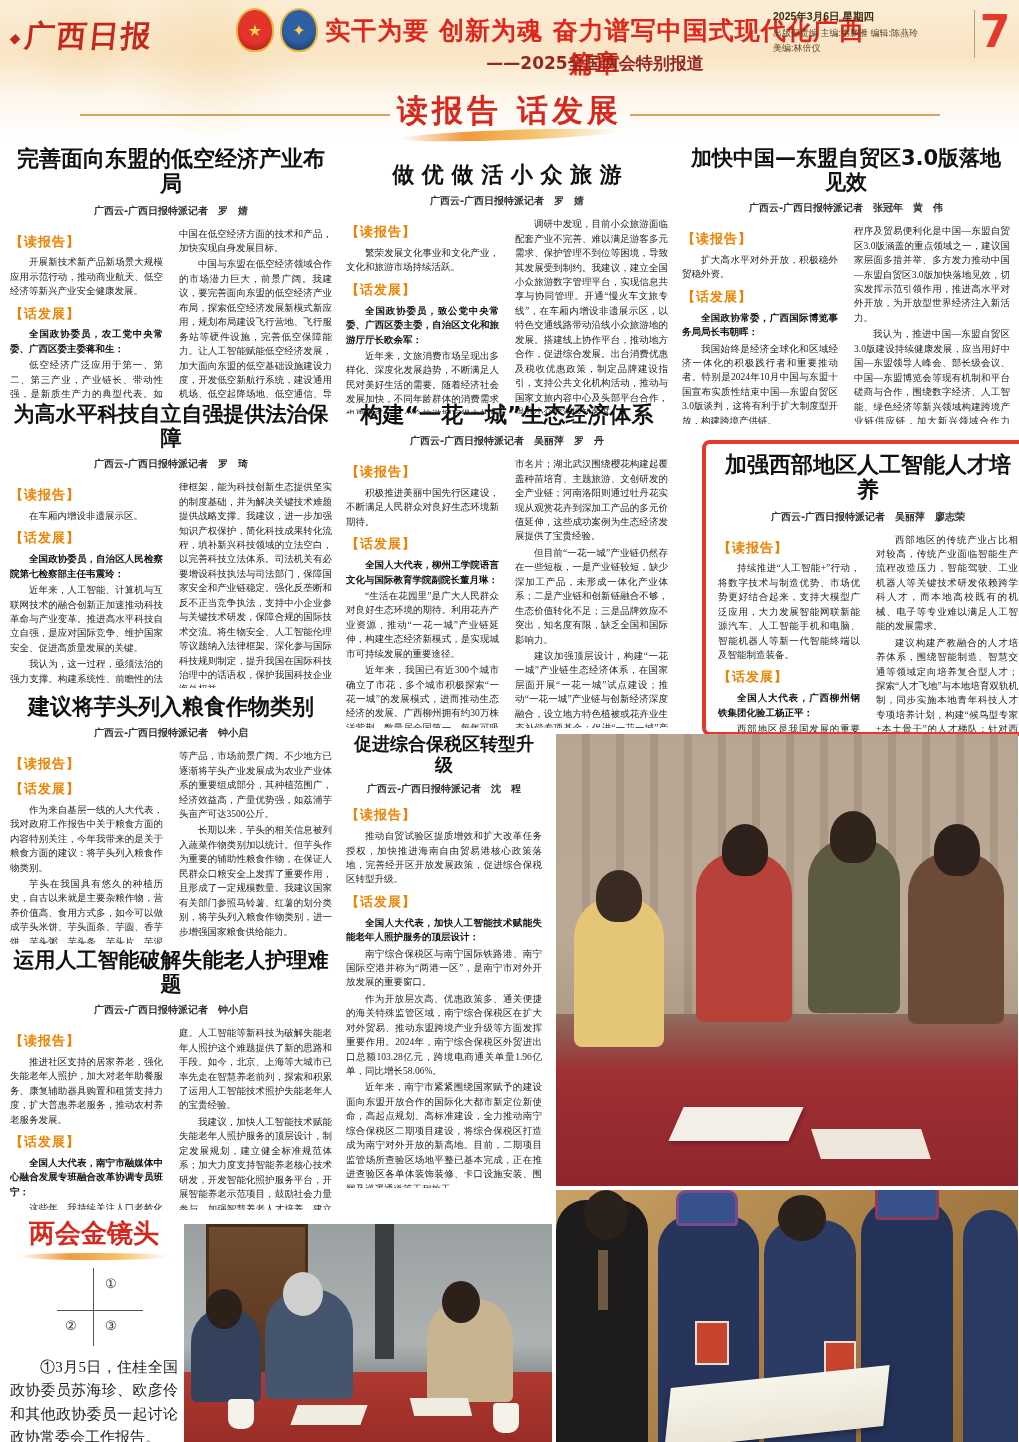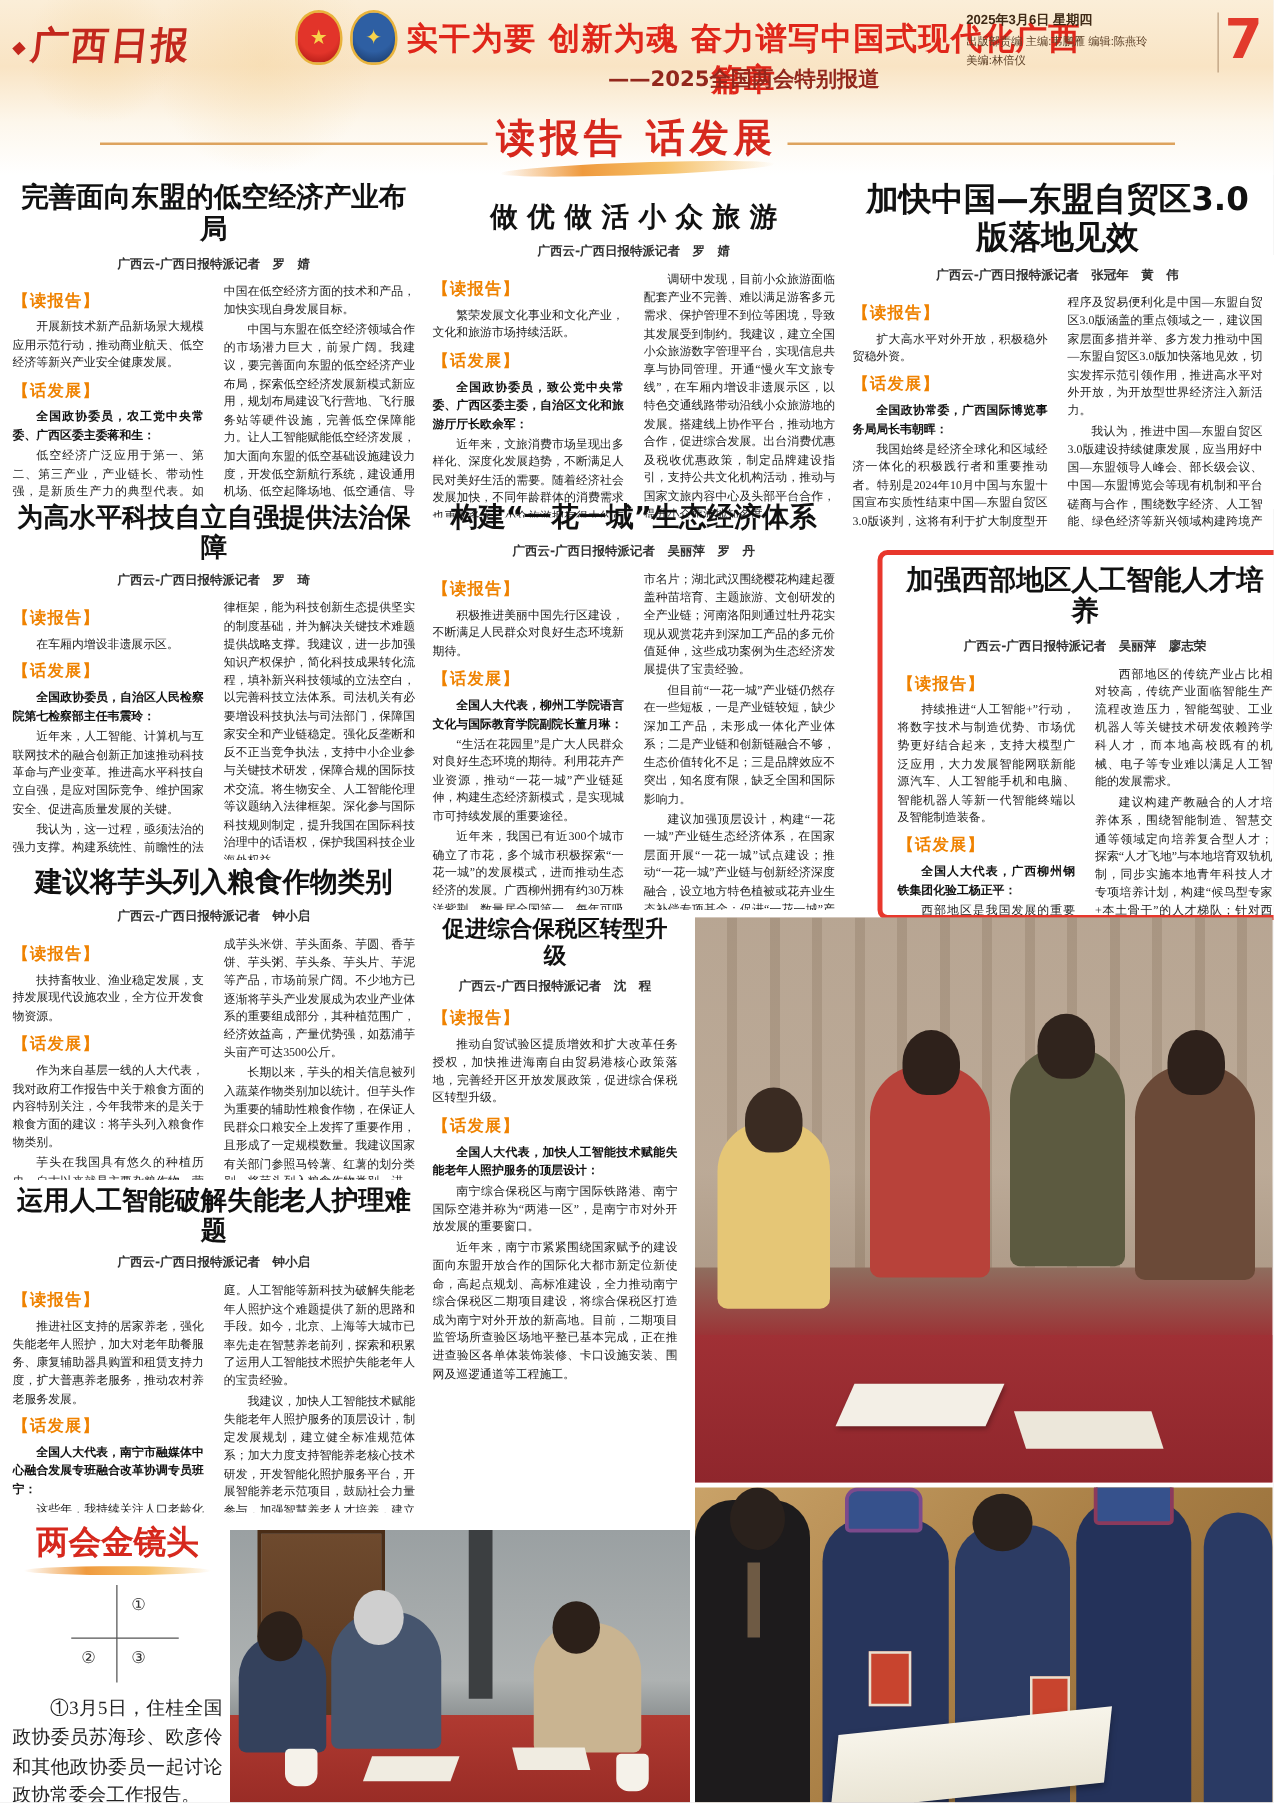--- a/index.html
+++ b/index.html
@@ -122,21 +122,21 @@
       <div class="label">【话发展】</div>
       <p class="lead">全国政协委员，致公党中央常委、广西区委主委，自治区文化和旅游厅厅长欧余军：</p>
       <div>
           <p>近年来，文旅消费市场呈现出多样化、深度化发展趋势，不断满足人民对美好生活的需要。随着经济社会发展加快，不同年龄群体的消费需求也更加多元，小众旅游拥有很大的市场潜力。</p>
           <p>调研中发现，目前小众旅游面临配套产业不完善、难以满足游客多元需求、保护管理不到位等困境，导致其发展受到制约。我建议，建立全国小众旅游数字管理平台，实现信息共享与协同管理。开通“慢火车文旅专线”，在车厢内增设非遗展示区，以特色交通线路带动沿线小众旅游地的发展。搭建线上协作平台，推动地方合作，促进综合发展。出台消费优惠及税收优惠政策，制定品牌建设指引，支持公共文化机构活动，推动与国家文旅内容中心及头部平台合作，提升小众旅游地知名度。</p>
         </div>
     </div>
   </div>
 
   <div class="article" style="left:682px;top:146px;width:328px;height:278px;">
-    <h2 class="title" style="font-size:26px;">加快中国—东盟自贸区3.0版落地见效</h2>
+    <h2 class="title" style="font-size:21px;">加快中国—东盟自贸区3.0版落地见效</h2>
     <div class="byline">广西云-广西日报特派记者　张冠年　黄　伟</div>
     <div class="body2 bodytxt">
       <div class="label">【读报告】</div>
       <p>扩大高水平对外开放，积极稳外贸稳外资。</p>
       <div class="label">【话发展】</div>
       <p class="lead">全国政协常委，广西国际博览事务局局长韦朝晖：</p>
       <div>
           <p>我国始终是经济全球化和区域经济一体化的积极践行者和重要推动者。特别是2024年10月中国与东盟十国宣布实质性结束中国—东盟自贸区3.0版谈判，这将有利于扩大制度型开放，构建跨境产供链。</p>
           <p>进京参会前，我专门到中越友谊关—友谊智慧口岸项目调研，了解中越智慧口岸建设情况。事实上，海关程序及贸易便利化是中国—东盟自贸区3.0版涵盖的重点领域之一，建议国家层面多措并举、多方发力推动中国—东盟自贸区3.0版加快落地见效，切实发挥示范引领作用，推进高水平对外开放，为开放型世界经济注入新活力。</p>
           <p>我认为，推进中国—东盟自贸区3.0版建设持续健康发展，应当用好中国—东盟领导人峰会、部长级会议、中国—东盟博览会等现有机制和平台磋商与合作，围绕数字经济、人工智能、绿色经济等新兴领域构建跨境产业链供应链，加大新兴领域合作力度，同时推进数字经济、新能源汽车等标准互融互通，为服务建设更为紧密的中国—东盟命运共同体、高质量共建“一带一路”作出新贡献。</p>
@@ -190,21 +190,20 @@
           <p>建议构建产教融合的人才培养体系，围绕智能制造、智慧交通等领域定向培养复合型人才；探索“人才飞地”与本地培育双轨机制，同步实施本地青年科技人才专项培养计划，构建“候鸟型专家+本土骨干”的人才梯队；针对西部地区的汽车产业，通过高等教育、职业培训与国际交流等多种渠道，培养既精通AI算法又熟悉新能源技术的复合型人才，推动人工智能与新能源技术融合突破。</p>
         </div>
     </div>
   </div>
 
   <div class="article" style="left:10px;top:694px;width:322px;height:250px;">
     <h2 class="title">建议将芋头列入粮食作物类别</h2>
     <div class="byline">广西云-广西日报特派记者　钟小启</div>
     <div class="body2 bodytxt">
       <div class="label">【读报告】</div>
-      <p>扶持畜牧业、渔业稳定发展，支持发展现代设施农业，全方位开发食物资源。</p>
       <div class="label">【话发展】</div>
       <div>
           <p>作为来自基层一线的人大代表，我对政府工作报告中关于粮食方面的内容特别关注，今年我带来的是关于粮食方面的建议：将芋头列入粮食作物类别。</p>
           <p>芋头在我国具有悠久的种植历史，自古以来就是主要杂粮作物，营养价值高、食用方式多，如今可以做成芋头米饼、芋头面条、芋圆、香芋饼、芋头粥、芋头条、芋头片、芋泥等产品，市场前景广阔。不少地方已逐渐将芋头产业发展成为农业产业体系的重要组成部分，其种植范围广，经济效益高，产量优势强，如荔浦芋头亩产可达3500公斤。</p>
           <p>长期以来，芋头的相关信息被列入蔬菜作物类别加以统计。但芋头作为重要的辅助性粮食作物，在保证人民群众口粮安全上发挥了重要作用，且形成了一定规模数量。我建议国家有关部门参照马铃薯、红薯的划分类别，将芋头列入粮食作物类别，进一步增强国家粮食供给能力。</p>
         </div>
     </div>
   </div>
 
   <div class="article" style="left:10px;top:948px;width:322px;height:262px;">
@@ -225,20 +224,21 @@
   <div class="article" style="left:346px;top:734px;width:196px;height:454px;">
     <h2 class="title" style="font-size:18px;">促进综合保税区转型升级</h2>
     <div class="byline">广西云-广西日报特派记者　沈　程</div>
     <div class="bodytxt">
       <div class="label">【读报告】</div>
       <p>推动自贸试验区提质增效和扩大改革任务授权，加快推进海南自由贸易港核心政策落地，完善经开区开放发展政策，促进综合保税区转型升级。</p>
       <div class="label">【话发展】</div>
       <p class="lead">全国人大代表，加快人工智能技术赋能失能老年人照护服务的顶层设计：</p>
       <div>
           <p>南宁综合保税区与南宁国际铁路港、南宁国际空港并称为“两港一区”，是南宁市对外开放发展的重要窗口。</p>
+          <p>作为开放层次高、优惠政策多、通关便捷的海关特殊监管区域，南宁综合保税区在扩大对外贸易、推动东盟跨境产业升级等方面发挥重要作用。2024年，南宁综合保税区外贸进出口总额103.28亿元，跨境电商通关单量1.96亿单，同比增长58.06%。</p>
           <p>近年来，南宁市紧紧围绕国家赋予的建设面向东盟开放合作的国际化大都市新定位新使命，高起点规划、高标准建设，全力推动南宁综合保税区二期项目建设，将综合保税区打造成为南宁对外开放的新高地。目前，二期项目监管场所查验区场地平整已基本完成，正在推进查验区各单体装饰装修、卡口设施安装、围网及巡逻通道等工程施工。</p>
         </div>
     </div>
   </div>
 
   <div class="photo" style="left:556px;top:734px;width:462px;height:452px;background:linear-gradient(180deg,#b3a08e 0%,#c5b4a2 45%,#8d7765 60%,#9c2f33 75%,#a8353a 100%);">
     <div class="ph-shape" style="left:0;top:0;width:100%;height:62%;background:repeating-linear-gradient(90deg,#b9a794 0 26px,#a6937f 26px 34px);opacity:.8;"></div>
     <div class="ph-shape" style="left:18px;top:36%;width:90px;height:150px;background:#e5c676;border-radius:40px 40px 8px 8px;"></div>
     <div class="ph-shape" style="left:40px;top:30%;width:46px;height:52px;background:#3a2b22;border-radius:50% 50% 42% 42%;"></div>
     <div class="ph-shape" style="left:140px;top:26%;width:96px;height:170px;background:#b8423a;border-radius:42px 42px 8px 8px;"></div>

